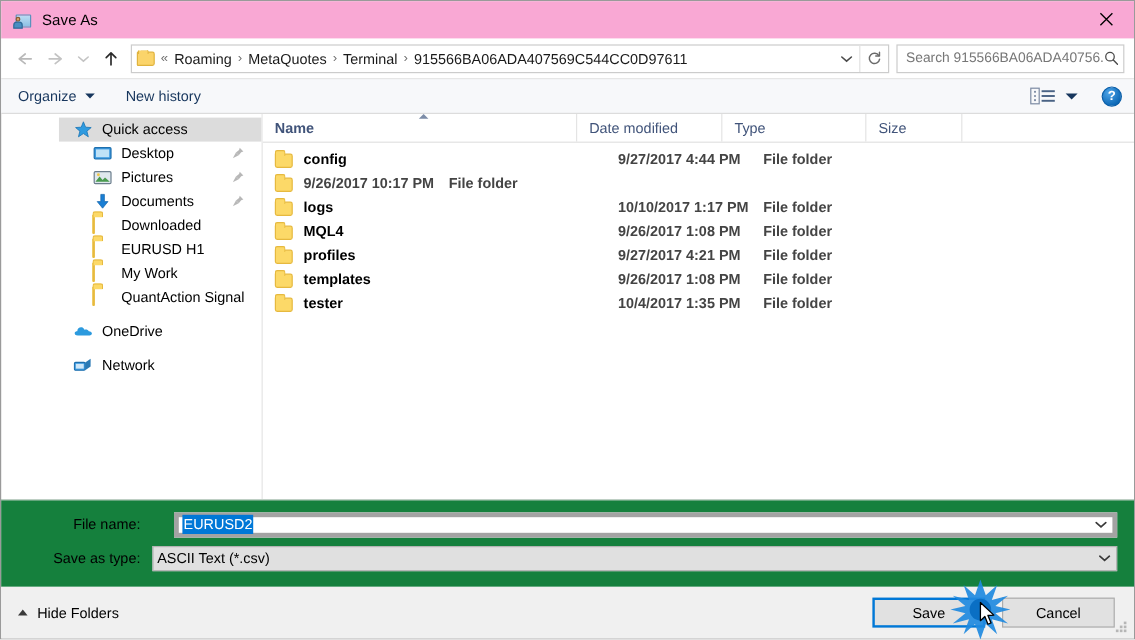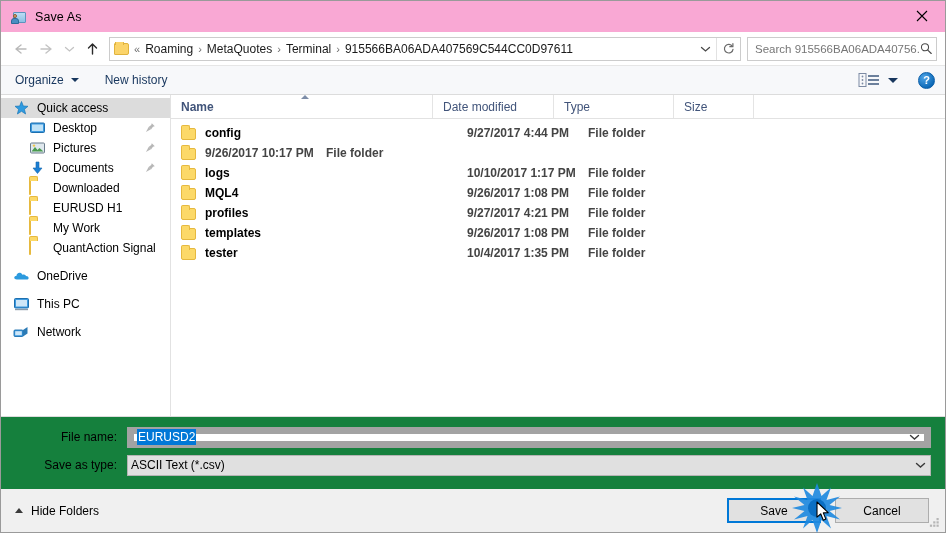--- a/index.html
+++ b/index.html
@@ -196,20 +196,21 @@
     display: flex; align-items: center; justify-content: center;
     line-height: 1;
   }
 
   
   .body {
     flex: 1 1 auto;
     display: flex;
     min-height: 0;
     background: #ffffff;
+    margin-left: 48px;
   }
   .sidebar {
     width: 170px;
     min-width: 170px;
     border-right: 1px solid #e2e2e2;
     background: #ffffff;
     padding-top: 3px;
     overflow: hidden;
   }
   .sb-item {
@@ -325,21 +326,21 @@
   .combo {
     flex: 1 1 auto;
     height: 21px;
     display: flex; align-items: center;
     background: #ffffff;
     border: 1px solid #7a7a7a;
     padding-left: 3px;
     position: relative;
     min-width: 0;
   }
-  .combo.focused { border: 7px solid #a3a3a3; }
+  .combo.focused { border: 4px solid #a3a3a3; margin-left: 18px; }
   .combo.disabled { background: #e0e0e0; border: 1px solid #b4b4b4; }
   .combo-val { font-size: 12px; color: #000; white-space: nowrap; }
   .combo-val.selected-text { background: #0078d7; color: #ffffff; padding: 1px 1px; }
   .combo-arrow {
     position: absolute; right: 0; top: 0;
     width: 20px; height: 100%;
     display: flex; align-items: center; justify-content: center;
   }
 
   
@@ -580,30 +581,20 @@
 
       <div class="sb-item group-gap">
         <span class="sb-ico">
           <svg width="17" height="16" viewBox="0 0 17 16">
               <path d="M4 11.5 C1.8 11.5 1 10.3 1.3 9.2 C1.6 8.2 2.8 7.8 3.4 8 C3.4 5.8 5.3 4.5 7 4.8 C8.3 5 9.1 6 9.3 6.8 C10.6 6.2 12.4 6.7 13 8 C14.6 8 15.6 8.9 15.6 10 C15.6 11 14.8 11.5 13.6 11.5 Z" fill="#2c9ade"></path>
             </svg>
         </span>
         <span class="sb-label">OneDrive</span>
       </div>
 
-      <div class="sb-item group-gap">
-        <span class="sb-ico">
-          <svg width="17" height="16" viewBox="0 0 17 16">
-              <rect x="1.5" y="2.5" width="14" height="9.5" rx="1" fill="#3d9ae0" stroke="#1d6fae" stroke-width="1"></rect>
-              <rect x="3" y="4" width="11" height="6.5" fill="#cfe7f8"></rect>
-              <rect x="2" y="13" width="13" height="1.2" fill="#8a9aa8"></rect>
-            </svg>
-        </span>
-        <span class="sb-label">This PC</span>
-      </div>
 
       <div class="sb-item group-gap">
         <span class="sb-ico">
           <svg width="17" height="16" viewBox="0 0 17 16">
               <rect x="1" y="6" width="9" height="6.5" rx="1" fill="#3d9ae0" stroke="#1d6fae" stroke-width=".9"></rect>
               <path d="M10 6 L14.5 3 L14.5 9.5 L10 12.5 Z" fill="#2b7ab5"></path>
               <rect x="2.2" y="7.2" width="6.6" height="4" fill="#cfe7f8"></rect>
             </svg>
         </span>
         <span class="sb-label">Network</span>

